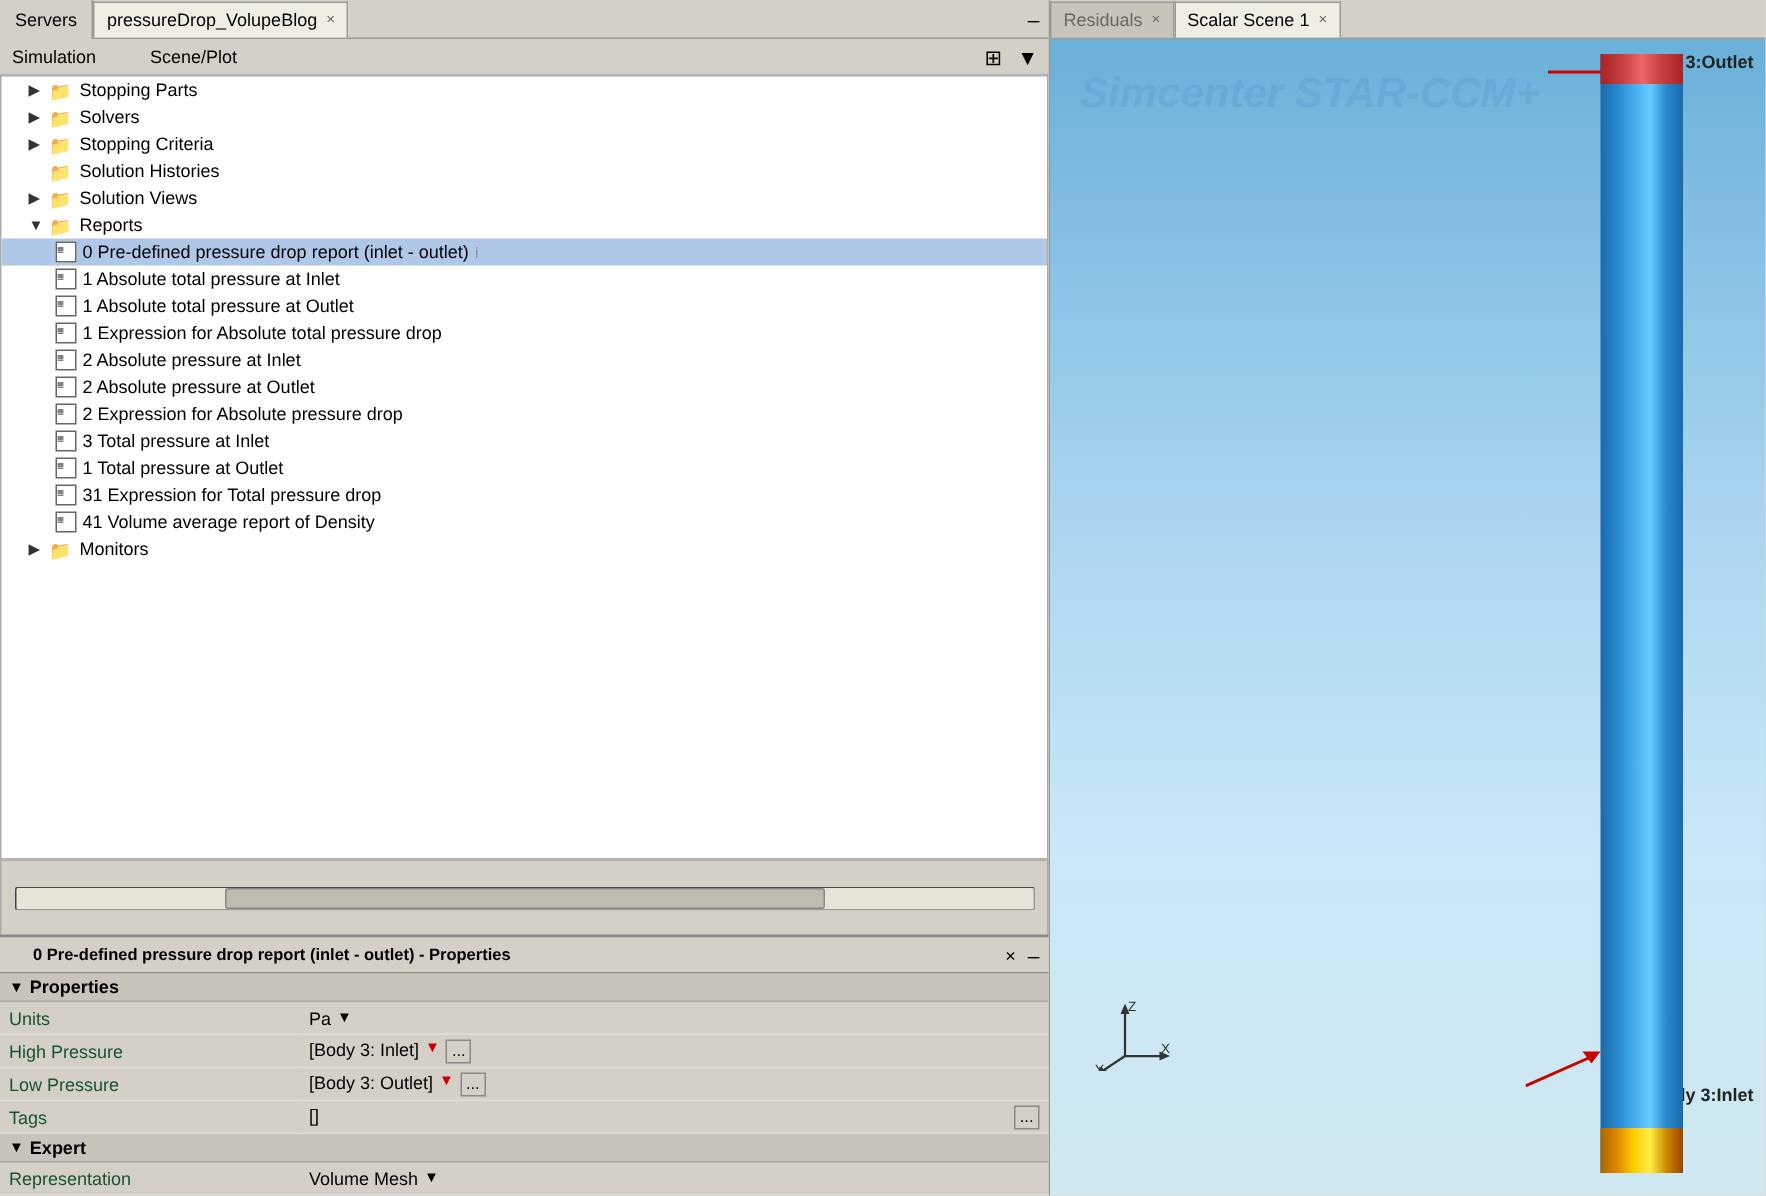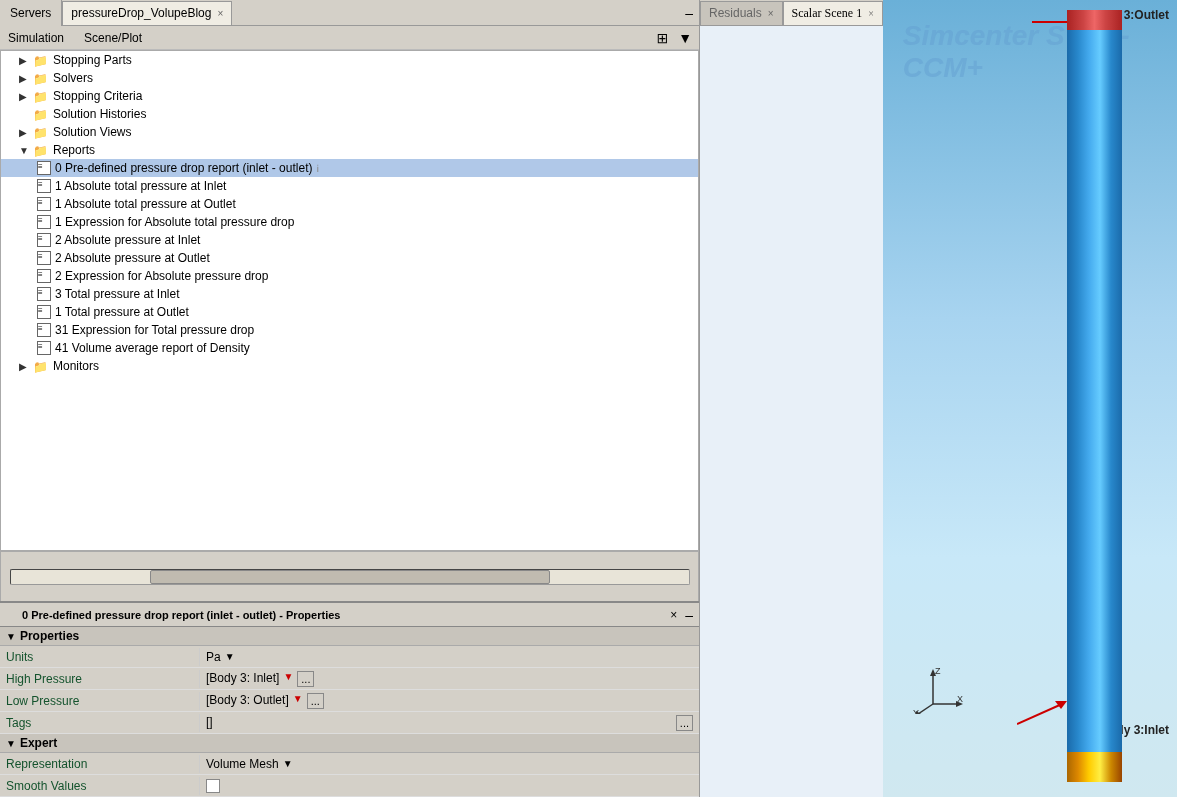--- a/index.html
+++ b/index.html
@@ -12,21 +12,21 @@
     
     
     .tab-bar { display: flex; align-items: center; background: #d4d0c8; border-bottom: 1px solid #999; height: 26px; }
     .tab { display: flex; align-items: center; padding: 2px 8px; background: #e8e4d8; border: 1px solid #999; border-bottom: none; font-size: 12px; cursor: pointer; height: 24px; }
     .tab.active { background: #f0ede4; z-index: 1; }
     .tab-close { margin-left: 6px; cursor: pointer; font-size: 10px; color: #666; }
     .tab-servers { padding: 2px 10px; background: #d4d0c8; font-size: 12px; cursor: pointer; border-right: 1px solid #999; height: 26px; display: flex; align-items: center; }
     .tab-minimize { margin-left: auto; padding: 2px 6px; cursor: pointer; font-size: 14px; }
     
     
-    .menu-bar { display: flex; align-items: center; background: #d4d0c8; border-bottom: 1px solid #bbb; height: 24px; padding: 0 4px; gap: 12px; }
+    .menu-bar { display: flex; align-items: center; background: #d4d0c8; border-bottom: 1px solid #bbb; height: 24px; padding: 0 4px; gap: 28px; }
     .menu-item { font-size: 12px; cursor: pointer; padding: 2px 4px; }
     .menu-icons { margin-left: auto; display: flex; align-items: center; gap: 4px; }
     .menu-icon-btn { cursor: pointer; font-size: 14px; padding: 1px 3px; }
     
     
     .tree-area { flex: 1; overflow-y: auto; background: white; border: 1px solid #aaa; margin: 0; }
     .tree-item { display: flex; align-items: center; padding: 2px 4px; cursor: pointer; white-space: nowrap; }
     .tree-item.selected { background: #b0c8e8; }
     .tree-toggle { width: 14px; font-size: 10px; color: #333; flex-shrink: 0; }
     .folder-icon { width: 16px; height: 12px; margin-right: 4px; flex-shrink: 0; display: inline-block; }
@@ -53,25 +53,25 @@
     .prop-row { display: flex; align-items: center; border-bottom: 1px solid #ddd; min-height: 22px; }
     .prop-label { width: 200px; padding: 2px 6px; font-size: 12px; color: #14532d; flex-shrink: 0; border-right: 1px solid #ccc; }
     .prop-value { flex: 1; padding: 2px 6px; font-size: 12px; display: flex; align-items: flex-start; gap: 4px; }
     .prop-dropdown { display: flex; align-items: center; gap: 4px; }
     .dropdown-arrow { font-size: 10px; }
     .filter-icon { color: #c00; font-size: 10px; }
     .ellipsis-btn { border: 1px solid #888; background: #d4d0c8; padding: 0 3px; cursor: pointer; font-size: 11px; height: 16px; }
     .checkbox-field { width: 14px; height: 14px; border: 1px solid #888; background: white; }
     
     
-    .right-panel { flex: 1; display: flex; flex-direction: row; background: #e8f0f8; }
+    .right-panel { flex: 1; display: flex; flex-direction: column; background: #e8f0f8; }
     
     .right-tab-bar { display: flex; align-items: center; background: #d4d0c8; border-bottom: 1px solid #999; height: 26px; }
     .right-tab { display: flex; align-items: center; padding: 2px 8px; font-size: 12px; cursor: pointer; height: 24px; border: 1px solid #999; border-bottom: none; }
-    .right-tab.active { background: #f0ede4; font-family: Liberation Serif, serif; }
+    .right-tab.active { background: #f0ede4; }
     .right-tab.inactive { background: #c8c4bc; color: #666; }
     
     .scene-area { flex: 1; position: relative; background: linear-gradient(180deg, #6ab0d8 0%, #a8d4f0 40%, #c8e8f8 70%, #d0e8f0 100%); overflow: hidden; }
     
     .brand-text { position: absolute; top: 20px; left: 20px; font-size: 28px; font-weight: bold; color: rgba(100, 160, 210, 0.5); font-style: italic; }
     
     .body3-outlet-label { position: absolute; top: 8px; right: 8px; font-size: 12px; font-weight: bold; color: #222; }
     .body3-inlet-label { position: absolute; bottom: 60px; right: 8px; font-size: 12px; font-weight: bold; color: #222; }
     
     
@@ -269,26 +269,20 @@
       <div class="prop-row">
         <div class="prop-label">Representation</div>
         <div class="prop-value">
           <div class="prop-dropdown">
             <span>Volume Mesh</span>
             <span class="dropdown-arrow">▼</span>
           </div>
         </div>
       </div>
 
-      <div class="prop-row">
-        <div class="prop-label">Smooth Values</div>
-        <div class="prop-value">
-          <div class="checkbox-field"></div>
-        </div>
-      </div>
     </div>
   </div>
 
   <div class="right-panel">
     <div class="right-tab-bar">
       <div class="right-tab inactive">
         <span>Residuals</span>
         <span class="tab-close">×</span>
       </div>
       <div class="right-tab active">

